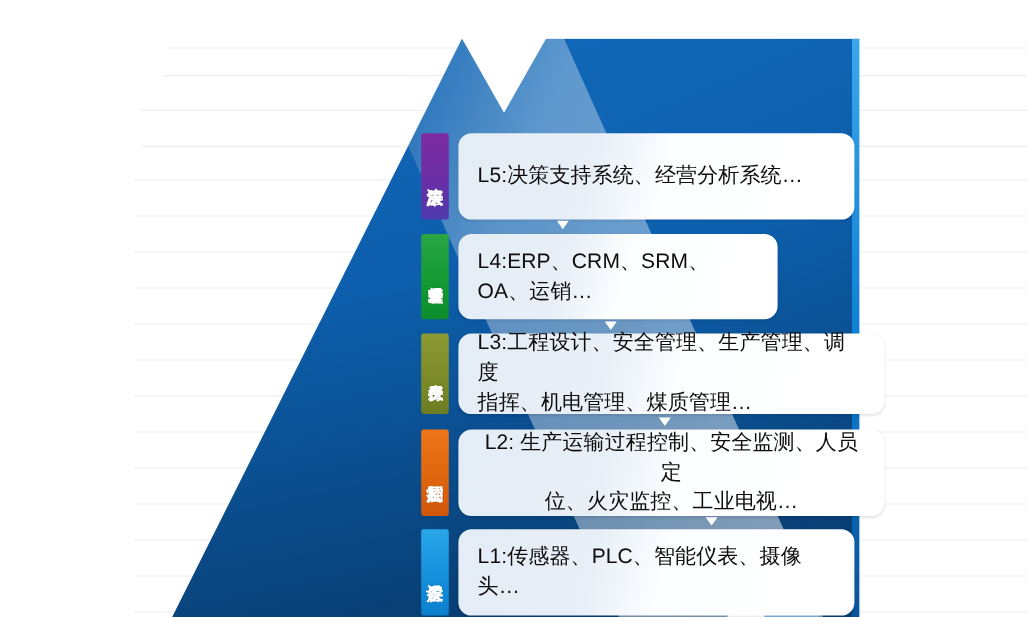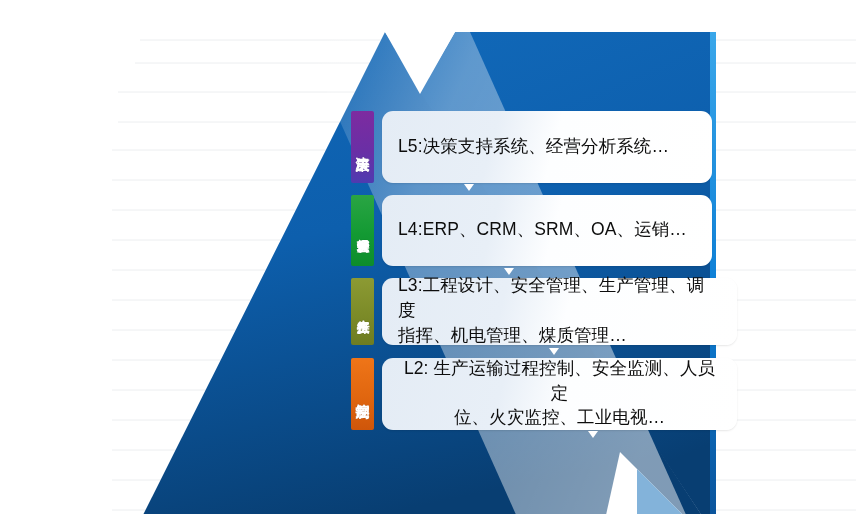--- a/index.html
+++ b/index.html
@@ -174,21 +174,21 @@
       <div class="row-card" style="width:330px;height:72px;">
         <div class="row-text">L5:决策支持系统、经营分析系统…</div>
       </div>
     </div>
     <div class="gap-arrow" style="left:464px;top:152px;"></div>
 
     <div class="row" style="top:163px;height:71px;">
       <div class="layer-tab" style="height:71px;background:linear-gradient(180deg,#2aa544 0%,#139a33 55%,#0d8c2c 100%);font-size:12.5px;">
         <span>经营管理层</span>
       </div>
-      <div class="row-card" style="width:330px;height:71px;">
+      <div class="row-card" style="width:266px;height:71px;">
         <div class="row-text">L4:ERP、CRM、SRM、OA、运销…</div>
       </div>
     </div>
     <div class="gap-arrow" style="left:504px;top:236px;"></div>
 
     <div class="row" style="top:246px;height:67px;">
       <div class="layer-tab" style="height:67px;background:linear-gradient(180deg,#8c9a33 0%,#7c8b28 55%,#6d7c22 100%);font-size:12.5px;">
         <span>生产执行层</span>
       </div>
       <div class="row-card" style="width:355px;height:67px;">
@@ -202,15 +202,23 @@
       <div class="layer-tab" style="height:72px;background:linear-gradient(180deg,#ef7518 0%,#e0660f 55%,#cf560a 100%);">
         <span>控制层</span>
       </div>
       <div class="row-card" style="width:355px;height:72px;text-align:center;">
         <div class="row-text">L2: 生产运输过程控制、安全监测、人员定
 位、火灾监控、工业电视…</div>
       </div>
     </div>
     <div class="gap-arrow" style="left:588px;top:399px;"></div>
 
+    <div class="row" style="top:409px;height:72px;">
+      <div class="layer-tab" style="height:72px;background:linear-gradient(180deg,#29a7ea 0%,#148fdb 55%,#0b7fcd 100%);">
+        <span>设备层</span>
+      </div>
+      <div class="row-card" style="width:330px;height:72px;">
+        <div class="row-text">L1:传感器、PLC、智能仪表、摄像头…</div>
+      </div>
+    </div>
 
   </div>
 </div>
 
 </body></html>

